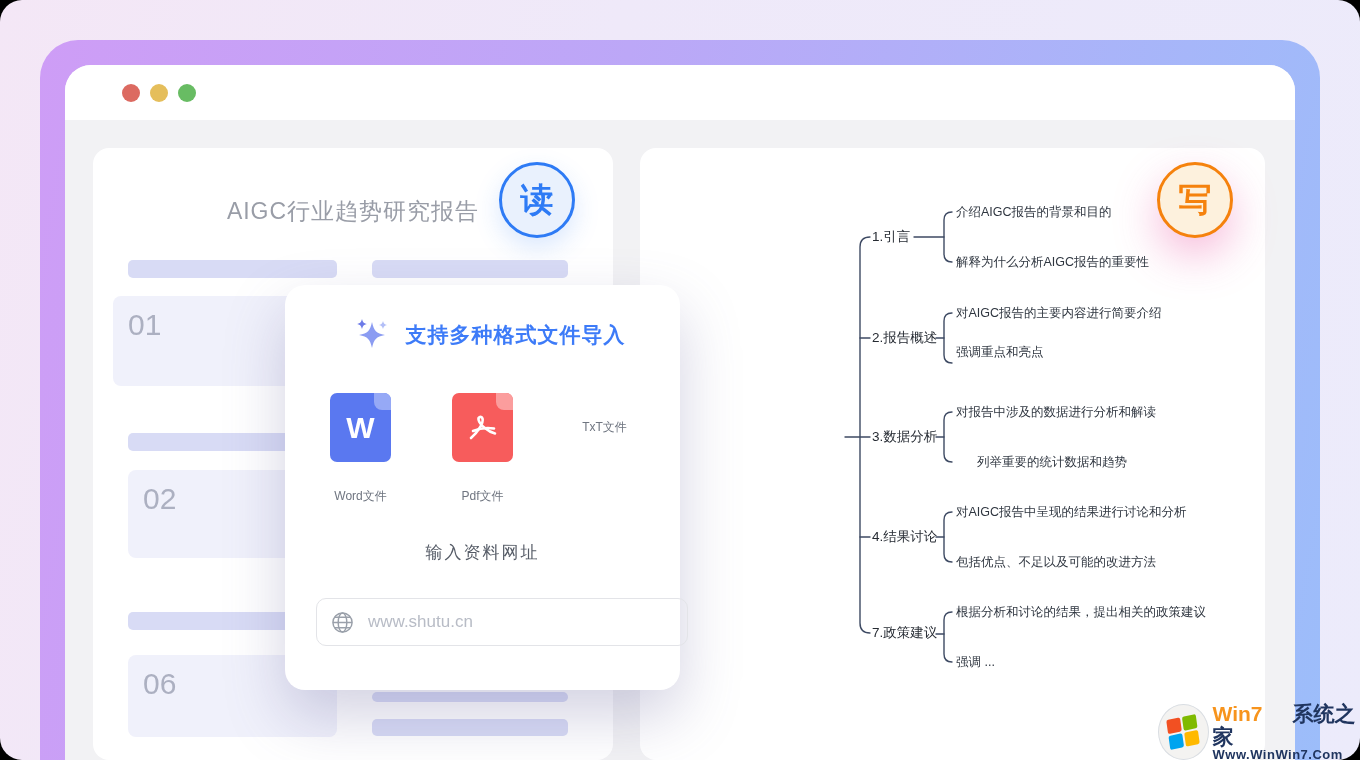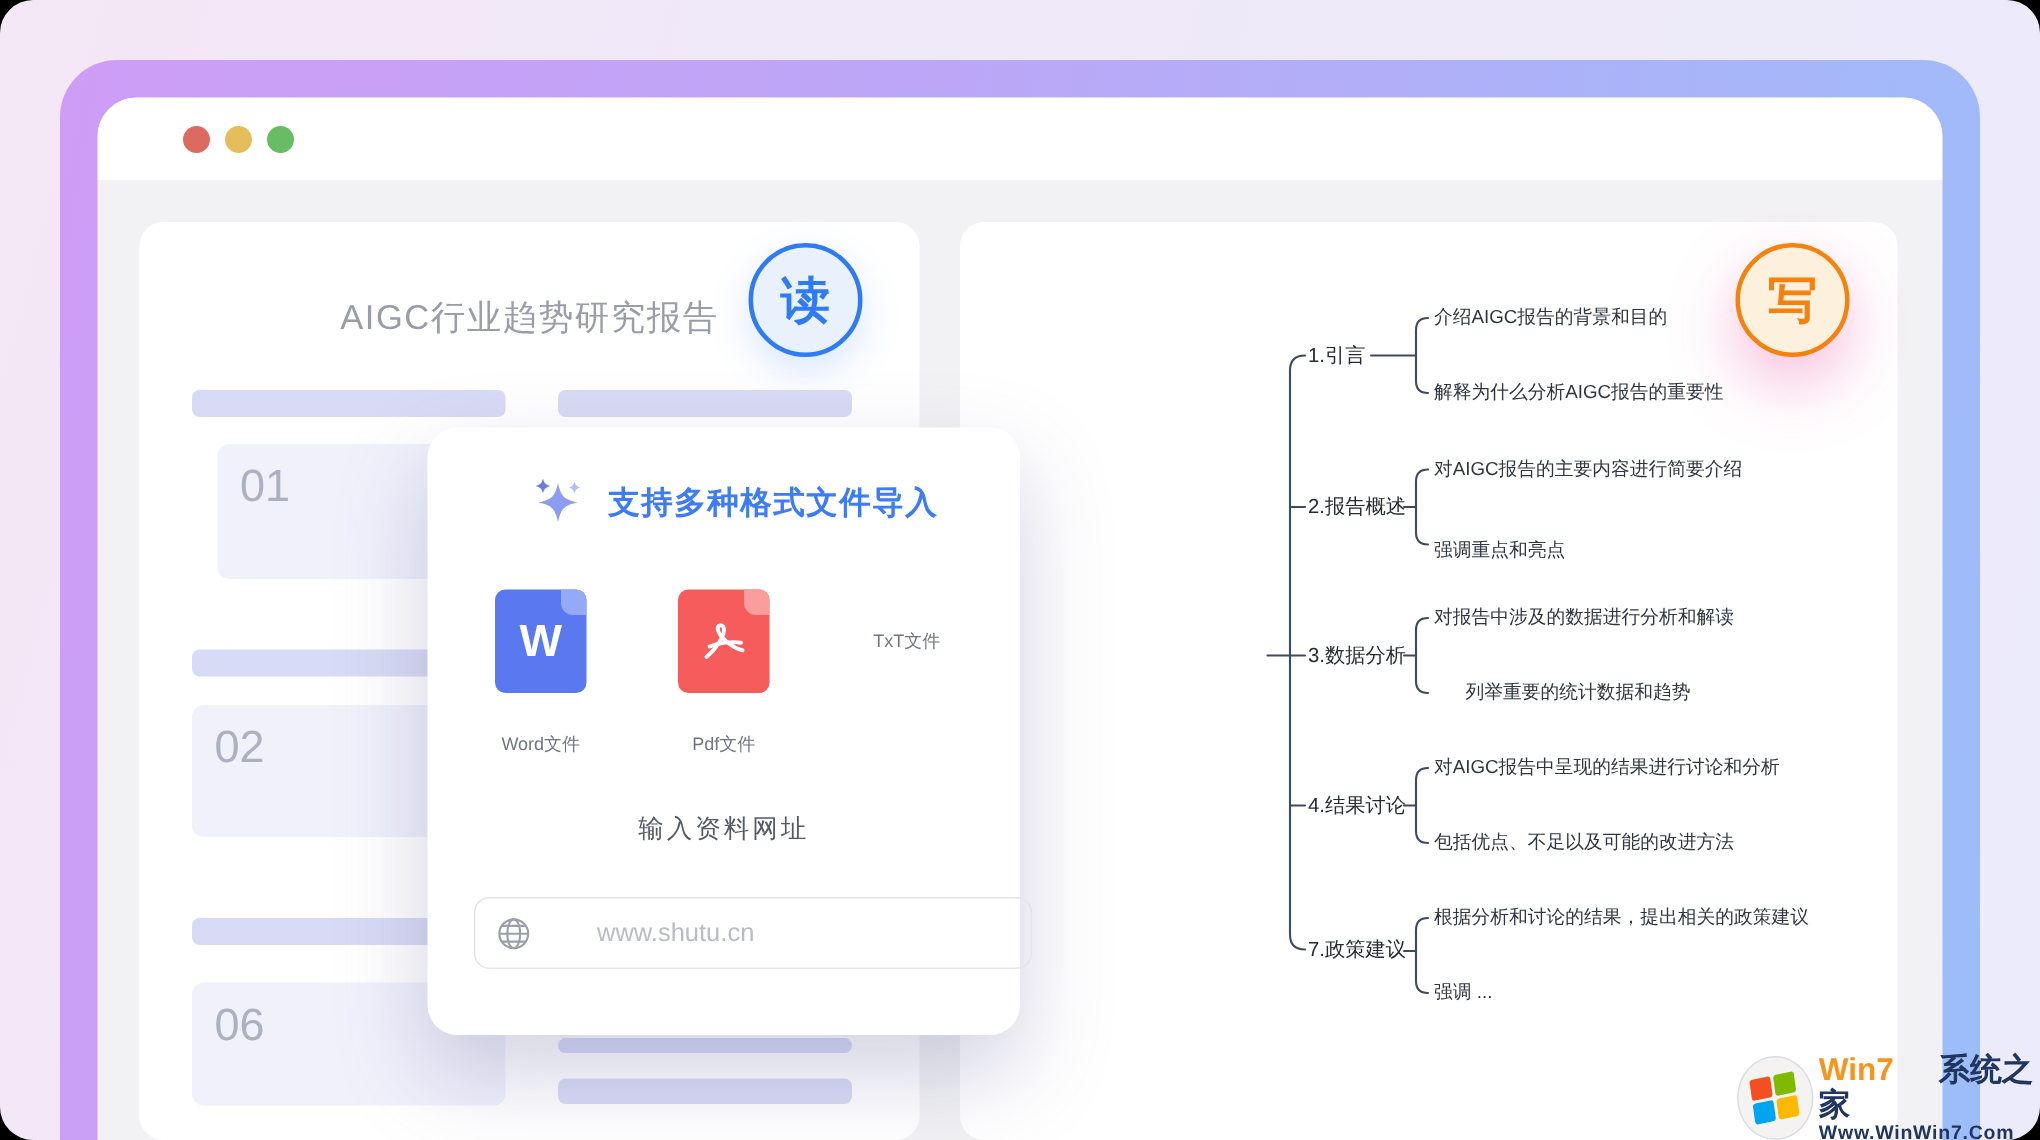--- a/index.html
+++ b/index.html
@@ -41,21 +41,21 @@
   .ficon .fold{position:absolute;top:0;right:0;width:17px;height:17px;border-bottom-left-radius:8px;}
   .ficon.word{background:#5A78F0;font-size:30px;}
   .ficon.word .fold{background:#96A9F6;}
   .ficon.pdf{background:#F75C5C;}
   .ficon.pdf .fold{background:#FB9D9D;}
   .ficon.txt{background:#F79D3C;font-size:17px;letter-spacing:1px;}
   .ficon.txt .fold{background:#FAD3A2;}
   .ftype-label{margin-top:26px;font-size:12px;color:#6F7580;}
   .url-label{text-align:center;margin-top:36px;font-size:17px;color:#555B66;letter-spacing:2px;}
   .url-box{position:absolute;left:31px;top:313px;width:372px;height:48px;border:1.5px solid #E3E4E8;
-           border-radius:10px;display:flex;align-items:center;padding-left:14px;box-sizing:border-box;gap:30px;}
+           border-radius:10px;display:flex;align-items:center;padding-left:14px;box-sizing:border-box;}
   .url-box input{border:none;outline:none;font-size:17px;color:#7A7F8A;margin-left:12px;width:250px;
                  font-family:"Liberation Sans","DejaVu Sans",sans-serif;}
   .url-box input::placeholder{color:#B8BCC6;}
 
   
   .right-card{position:absolute;left:575px;top:83px;width:625px;height:612px;
               background:#FFFFFF;border-radius:16px;}
   .badge.write{left:517px;top:14px;border:3px solid #F5820D;background:#FDF1DD;color:#F5820D;
                box-shadow:0 18px 44px rgba(233,78,161,.38);}
   .mm-node{position:absolute;left:67px;top:274px;width:138px;height:30px;background:#4879EF;
@@ -93,21 +93,21 @@
       <div class="dot green"></div>
     </div>
 
     <div class="left-card">
       <div class="report-title">AIGC行业趋势研究报告</div>
       <div class="badge read">读</div>
 
       <div class="ph-bar" style="left:35px;top:112px;width:209px;"></div>
       <div class="ph-bar" style="left:279px;top:112px;width:196px;"></div>
 
-      <div class="ph-card" style="left:52px;top:148px;width:209px;height:90px;">
+      <div class="ph-card" style="left:20px;top:148px;width:209px;height:90px;">
         <span>01</span>
       </div>
 
       <div class="ph-bar" style="left:35px;top:285px;width:209px;"></div>
       <div class="ph-card" style="left:35px;top:322px;width:209px;height:88px;">
         <span>02</span>
       </div>
 
       <div class="ph-bar" style="left:35px;top:464px;width:209px;"></div>
       <div class="ph-card" style="left:35px;top:507px;width:209px;height:82px;">
@@ -149,21 +149,21 @@
 
       <div class="mm-branch" style="top:89px;">1.引言</div>
       <div class="mm-branch" style="top:190px;">2.报告概述</div>
       <div class="mm-branch" style="top:289px;">3.数据分析</div>
       <div class="mm-branch" style="top:389px;">4.结果讨论</div>
       <div class="mm-branch" style="top:485px;">7.政策建议</div>
 
       <div class="mm-leaf" style="top:64px;">介绍AIGC报告的背景和目的</div>
       <div class="mm-leaf" style="top:114px;">解释为什么分析AIGC报告的重要性</div>
       <div class="mm-leaf" style="top:165px;">对AIGC报告的主要内容进行简要介绍</div>
-      <div class="mm-leaf" style="top:219px;">强调重点和亮点</div>
+      <div class="mm-leaf" style="top:204px;">强调重点和亮点</div>
       <div class="mm-leaf" style="top:264px;">对报告中涉及的数据进行分析和解读</div>
       <div class="mm-leaf" style="top:314px;margin-left:21px;">列举重要的统计数据和趋势</div>
       <div class="mm-leaf" style="top:364px;">对AIGC报告中呈现的结果进行讨论和分析</div>
       <div class="mm-leaf" style="top:414px;">包括优点、不足以及可能的改进方法</div>
       <div class="mm-leaf" style="top:464px;">根据分析和讨论的结果，提出相关的政策建议</div>
       <div class="mm-leaf" style="top:514px;">强调 ...</div>
     </div>
   </div>
 
   <div class="modal">

